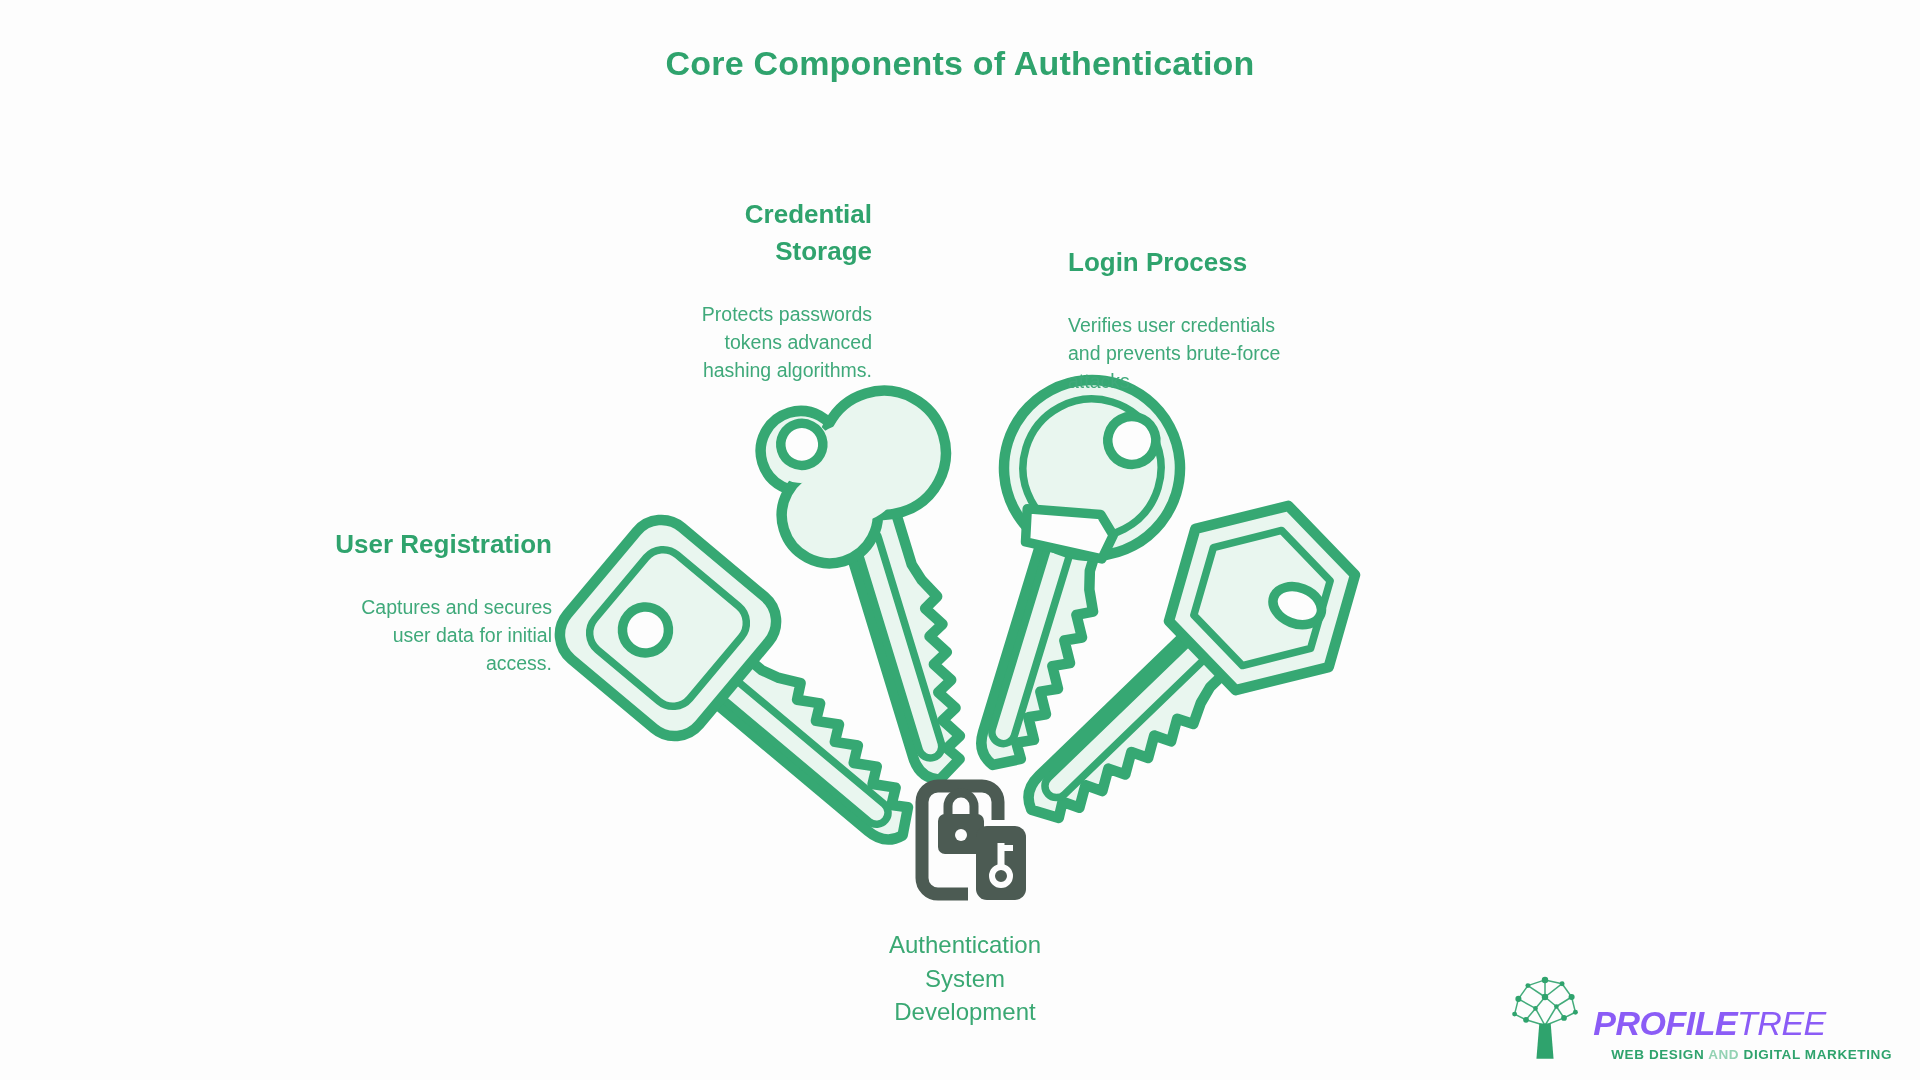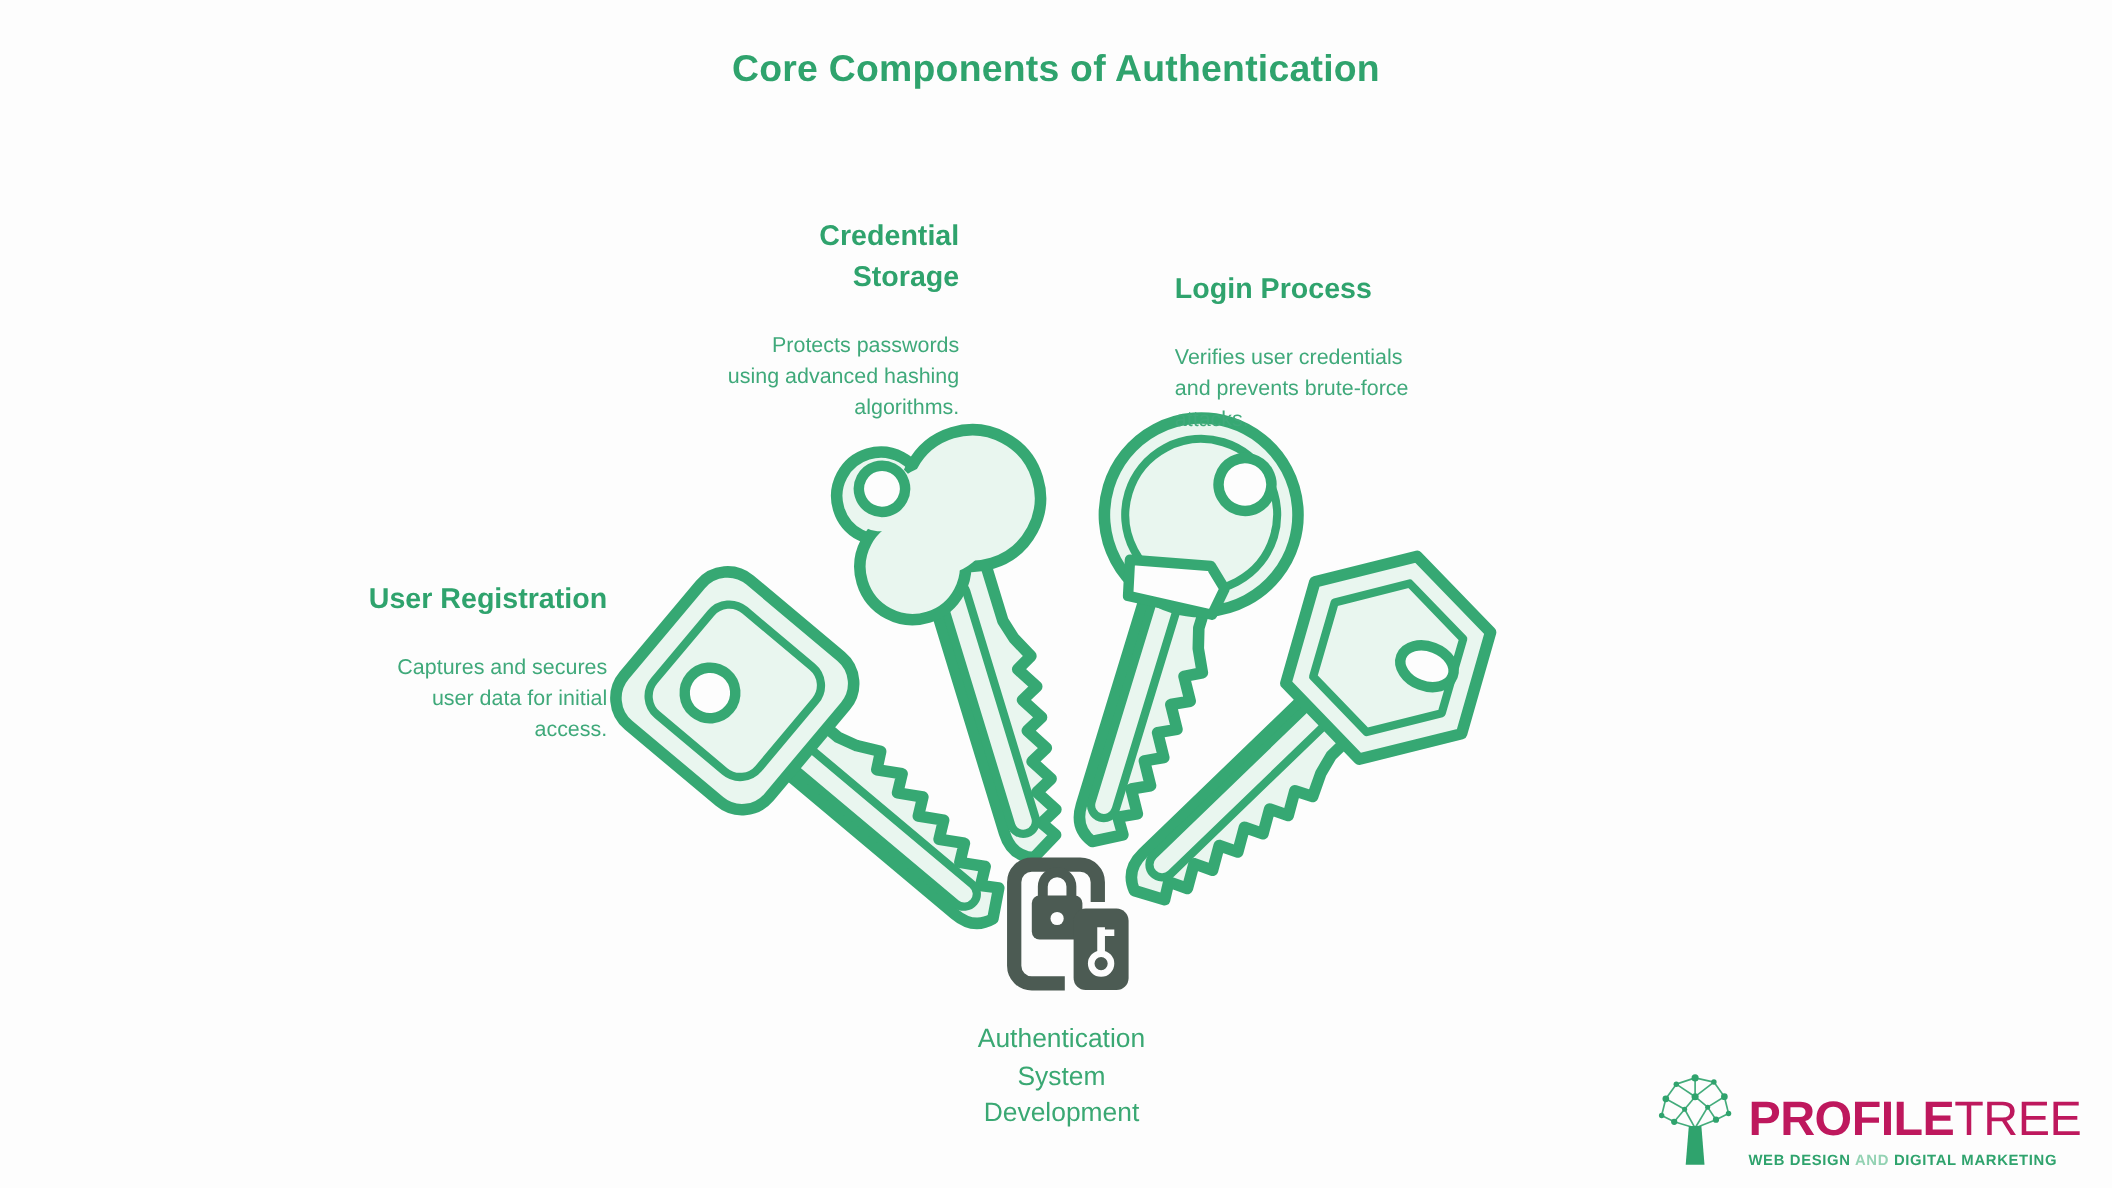--- a/index.html
+++ b/index.html
@@ -56,29 +56,31 @@
     text-align:center;
     font-size:24px; line-height:1.4; color:#3aa873;
   }
 
   .logo {
     position:absolute; right:28px; bottom:18px;
     display:flex; align-items:flex-end; gap:10px;
   }
   .logo-text { display:flex; flex-direction:column; }
   .logo-brand {
-    font-size:44px; line-height:1; color:#be185d; letter-spacing:-0.5px;
+    font-size:34px; line-height:1; color:#8b5cf6; letter-spacing:-0.5px;
     white-space:nowrap;
+    font-style:italic;
   }
   .logo-brand .bold { font-weight:bold; }
   .logo-brand .light { font-weight:normal; }
   .logo-tagline {
     margin-top:7px;
     font-size:13.5px; font-weight:bold; color:#2fa36d; letter-spacing:0.6px;
     white-space:nowrap;
+    margin-left:18px;
   }
   .logo-tagline .and { color:#93d2b3; }
 </style>
 </head>
 <body>
 
 <div class="canvas">
 
   <h1 class="page-title">Core Components of Authentication</h1>
 
@@ -122,21 +124,21 @@
     <g transform="translate(1262,598) rotate(46)">
       <use href="#blade"></use>
       <path class="kfill" d="M 96 0 L 48 83 L -48 83 L -96 0 L -48 -83 L 48 -83 Z"></path>
       <path class="kline" d="M 70 0 L 35 61 L -35 61 L -70 0 L -35 -61 L 35 -61 Z"></path>
       <ellipse class="khole" cx="30" cy="-20" rx="25" ry="18" transform="rotate(-25 30 -20)"></ellipse>
     </g>
   </svg>
 
   <div class="section sec-credential">
     <h2>Credential Storage</h2>
-    <p>Protects passwords using advanced hashing algorithms.</p>
+    <p>Protects passwords tokens advanced hashing algorithms.</p>
   </div>
 
   <div class="section sec-login">
     <h2>Login Process</h2>
     <p>Verifies user credentials and prevents brute-force attacks.</p>
   </div>
 
   <div class="section sec-user">
     <h2>User Registration</h2>
     <p>Captures and secures user data for initial access.</p>

